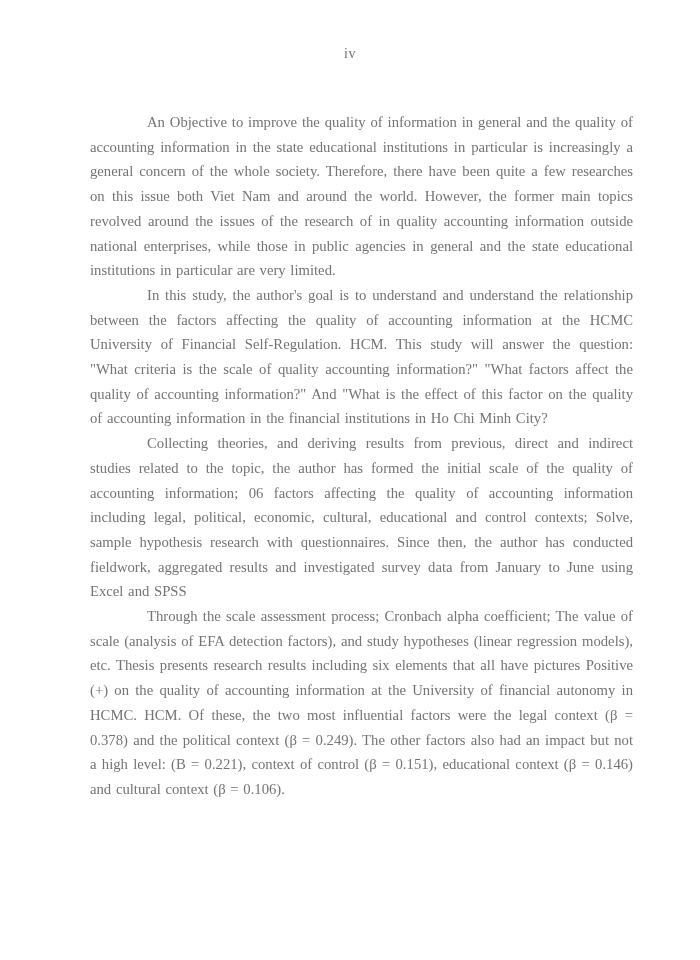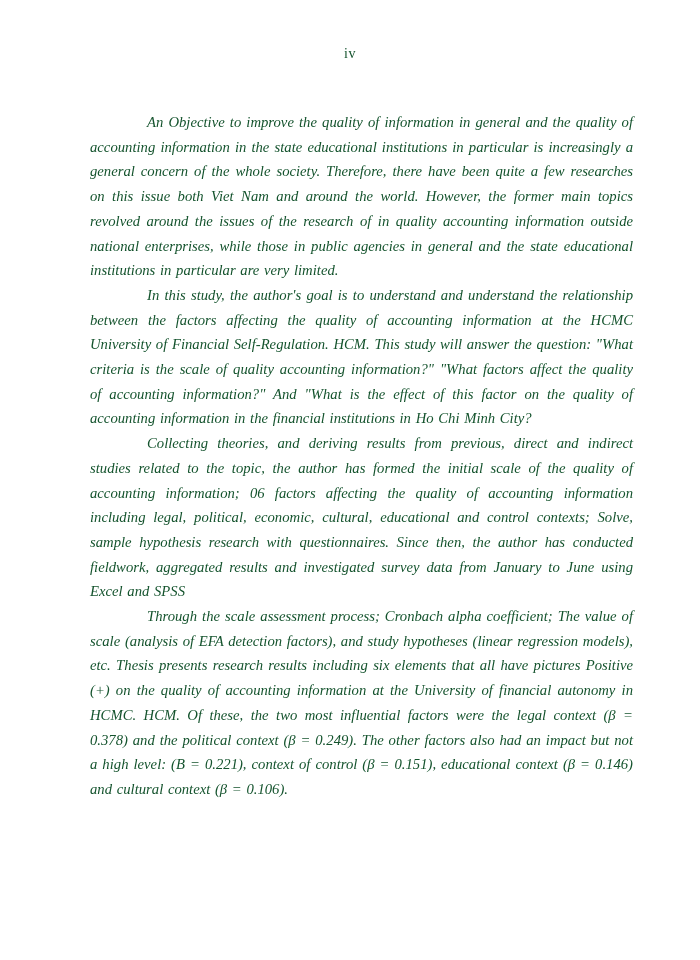--- a/index.html
+++ b/index.html
@@ -7,37 +7,36 @@
     padding: 0;
     background: #ffffff;
   }
   .page {
     position: relative;
     width: 700px;
     height: 960px;
     background: #ffffff;
     overflow: hidden;
     font-family: "Liberation Serif", "DejaVu Serif", serif;
-    color: #14532d;
+    color: #737373;
   }
   .page-number {
     position: absolute;
     top: 46px;
     left: 0;
     width: 100%;
     text-align: center;
     font-size: 14px;
     letter-spacing: 0.5px;
   }
   .content {
     position: absolute;
     top: 110px;
     left: 90px;
     width: 543px;
-    font-style: italic;
   }
   .content p {
     margin: 0;
     padding: 0;
     text-align: justify;
     text-indent: 57px;
     font-size: 14.7px;
     line-height: 24.7px;
     word-spacing: 1px;
   }

